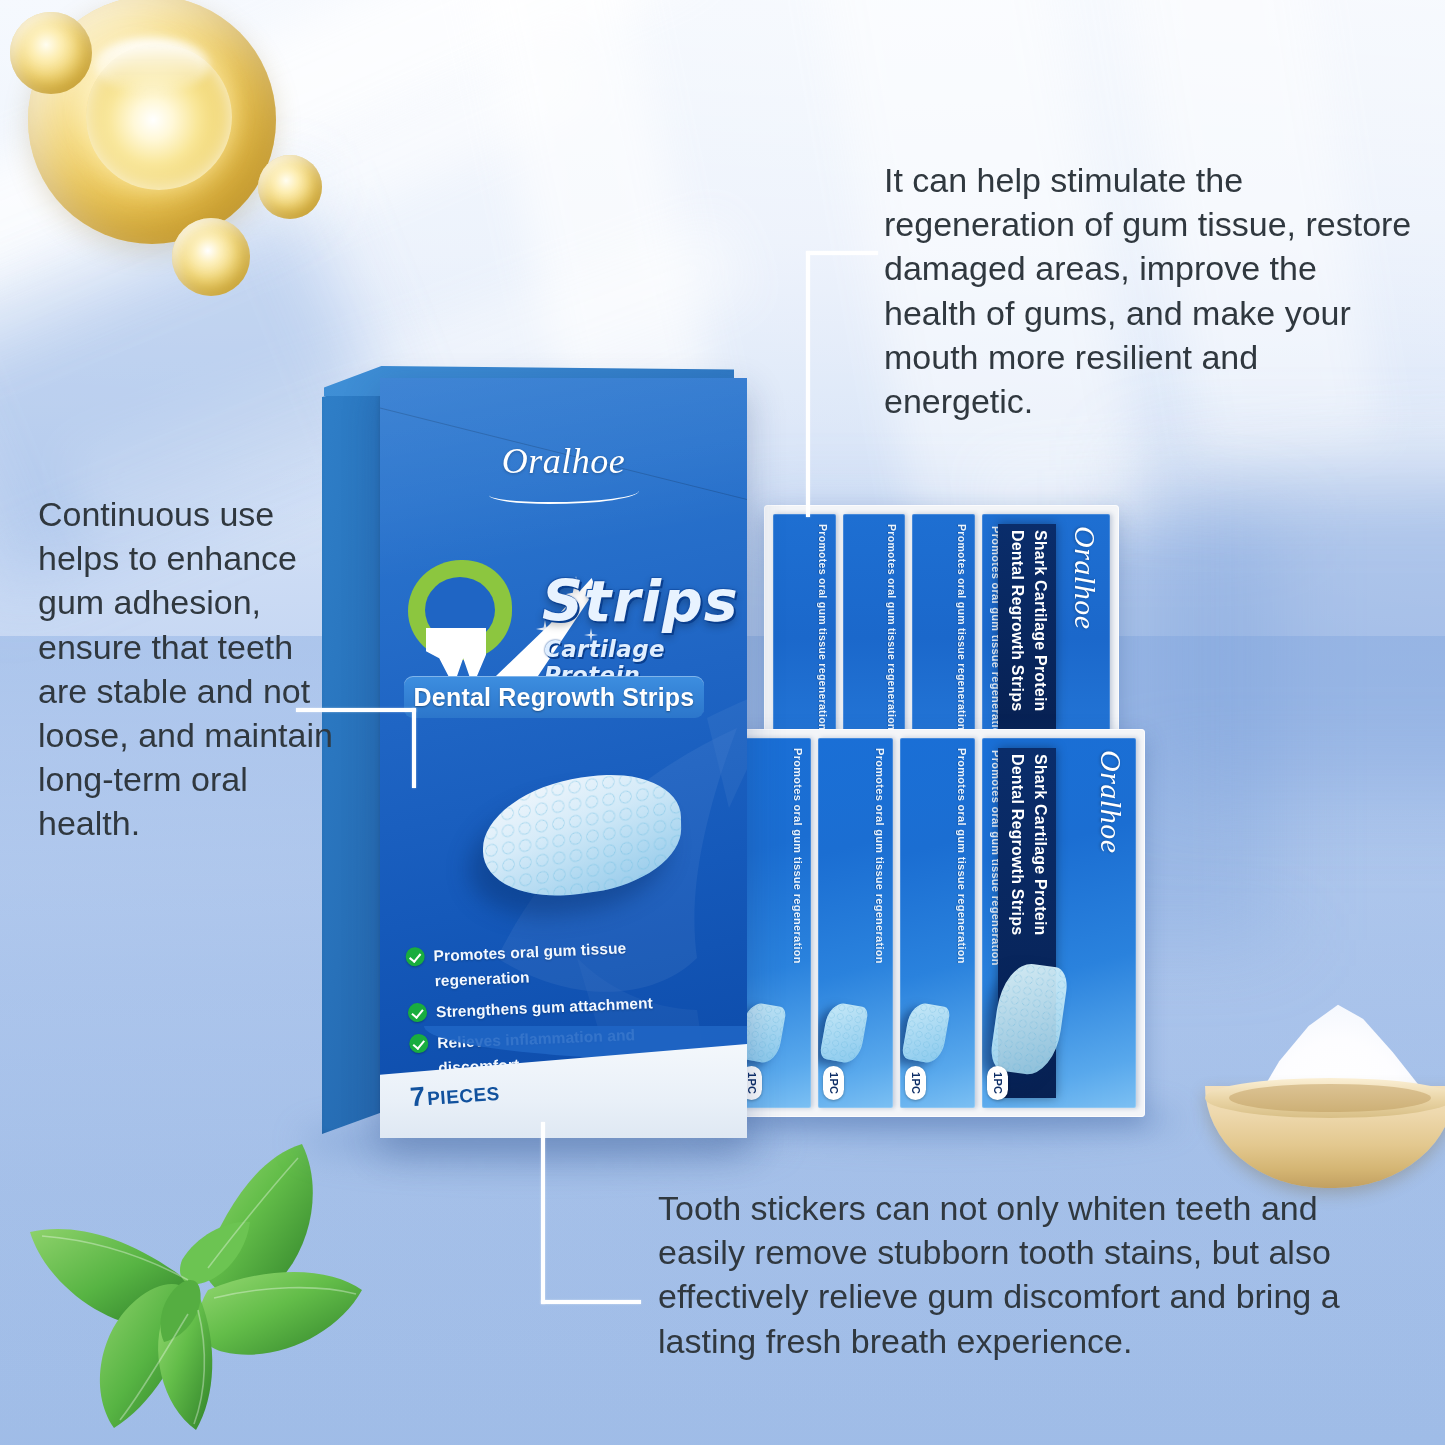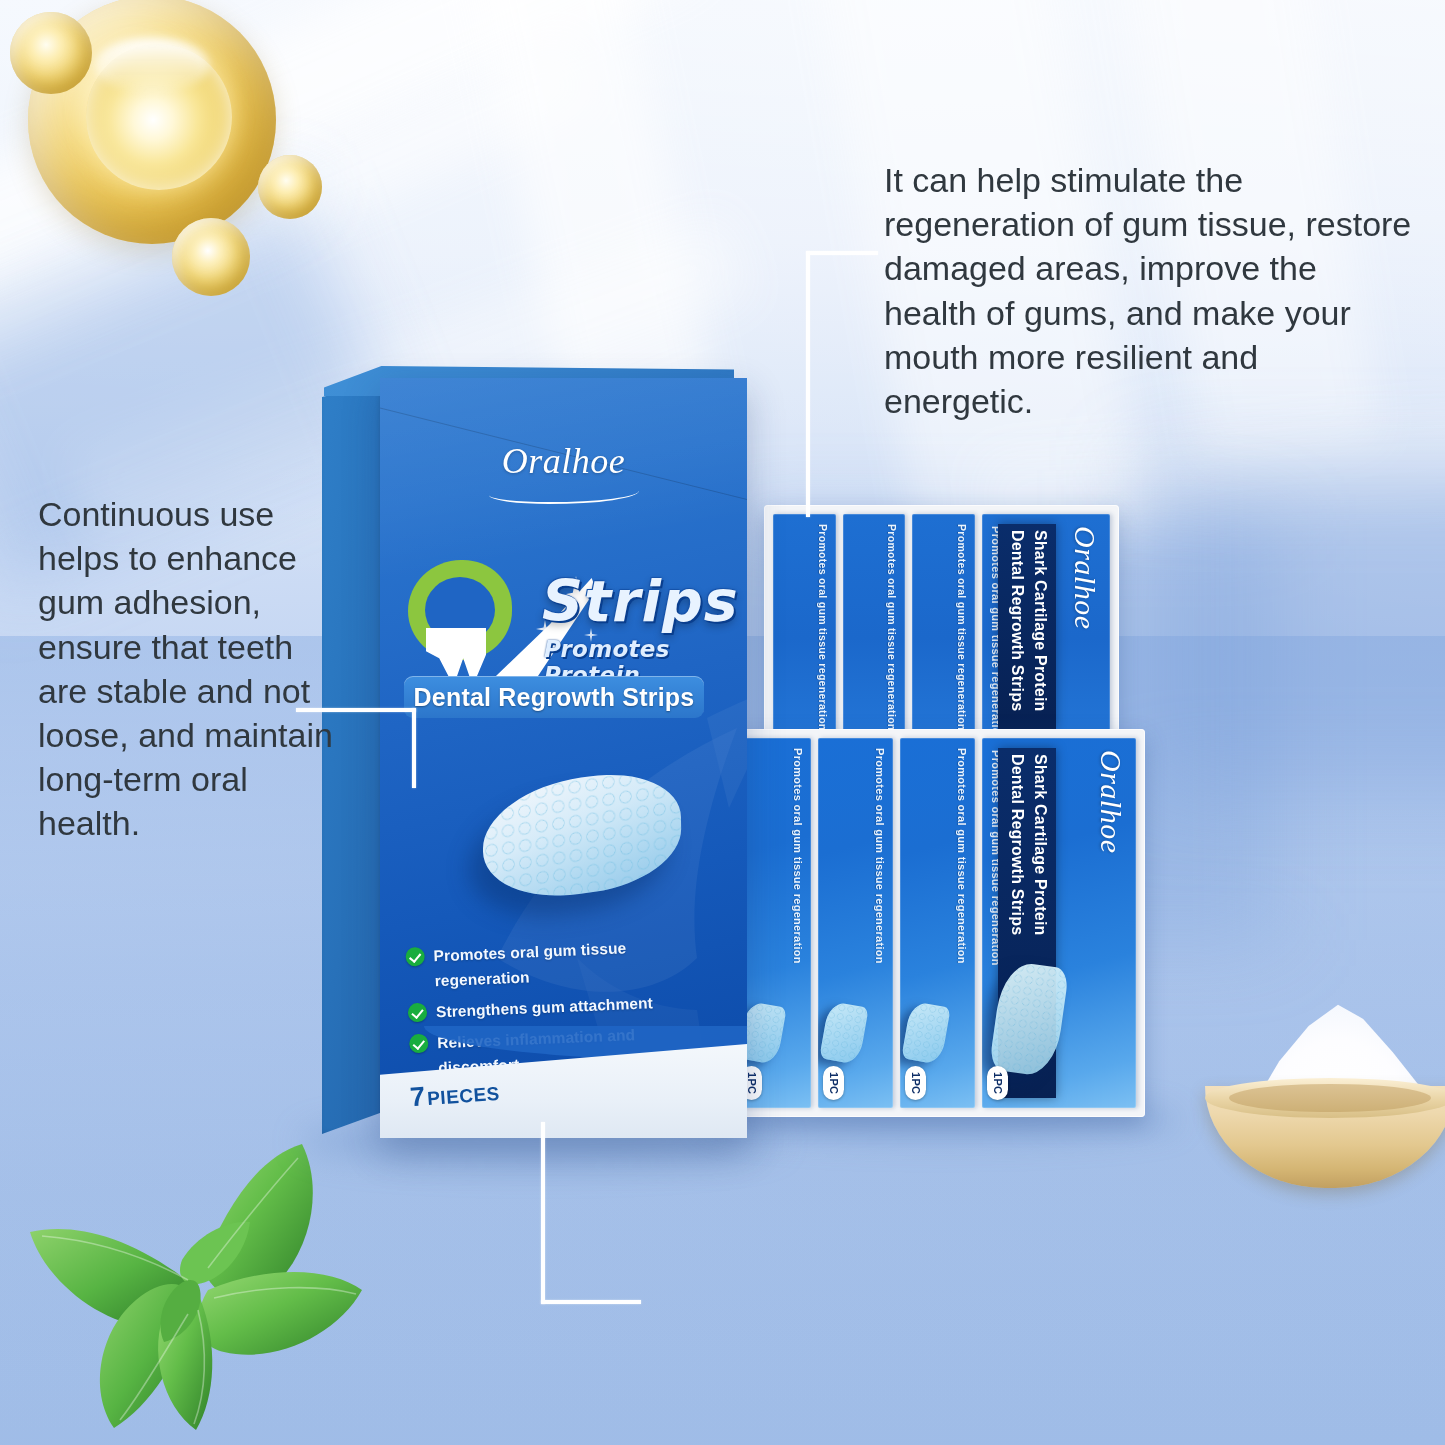--- a/index.html
+++ b/index.html
@@ -462,21 +462,21 @@
       <div class="logo-mark">
         <div class="logo-ring"></div>
         <div class="logo-tooth"></div>
         <div class="logo-fin"></div>
         <div class="spark sp1"></div>
         <div class="spark sp2"></div>
         <div class="spark sp3"></div>
       </div>
 
       <div class="title-shark">Strips</div>
-      <div class="title-sub">Promotes Protein</div>
+      <div class="title-sub">Cartilage Protein</div>
       <div class="title-band">
         <span>Dental Regrowth Strips</span>
       </div>
 
       <div class="strip-img">
         <div class="strip-dots"></div>
       </div>
 
       <div class="bullets">
         <div class="bullet">
@@ -505,14 +505,15 @@
 
   <div class="ln ln-top-h"></div>
   <div class="ln ln-top-v"></div>
   <div class="ln ln-left-h"></div>
   <div class="ln ln-left-v"></div>
   <div class="ln ln-bot-v"></div>
   <div class="ln ln-bot-h"></div>
 
   <div class="callout c-top">  It can help stimulate the regeneration of gum tissue, restore damaged areas, improve the health of gums, and make your mouth more resilient and energetic.</div>
   <div class="callout c-left">Continuous use helps to enhance gum adhesion, ensure that teeth are stable and not loose, and maintain long-term oral health.</div>
+  <div class="callout c-bottom">Tooth stickers can not only whiten teeth and easily remove stubborn tooth stains, but also effectively relieve gum discomfort and bring a lasting fresh breath experience.</div>
 
 </div>
 
 </body></html>

